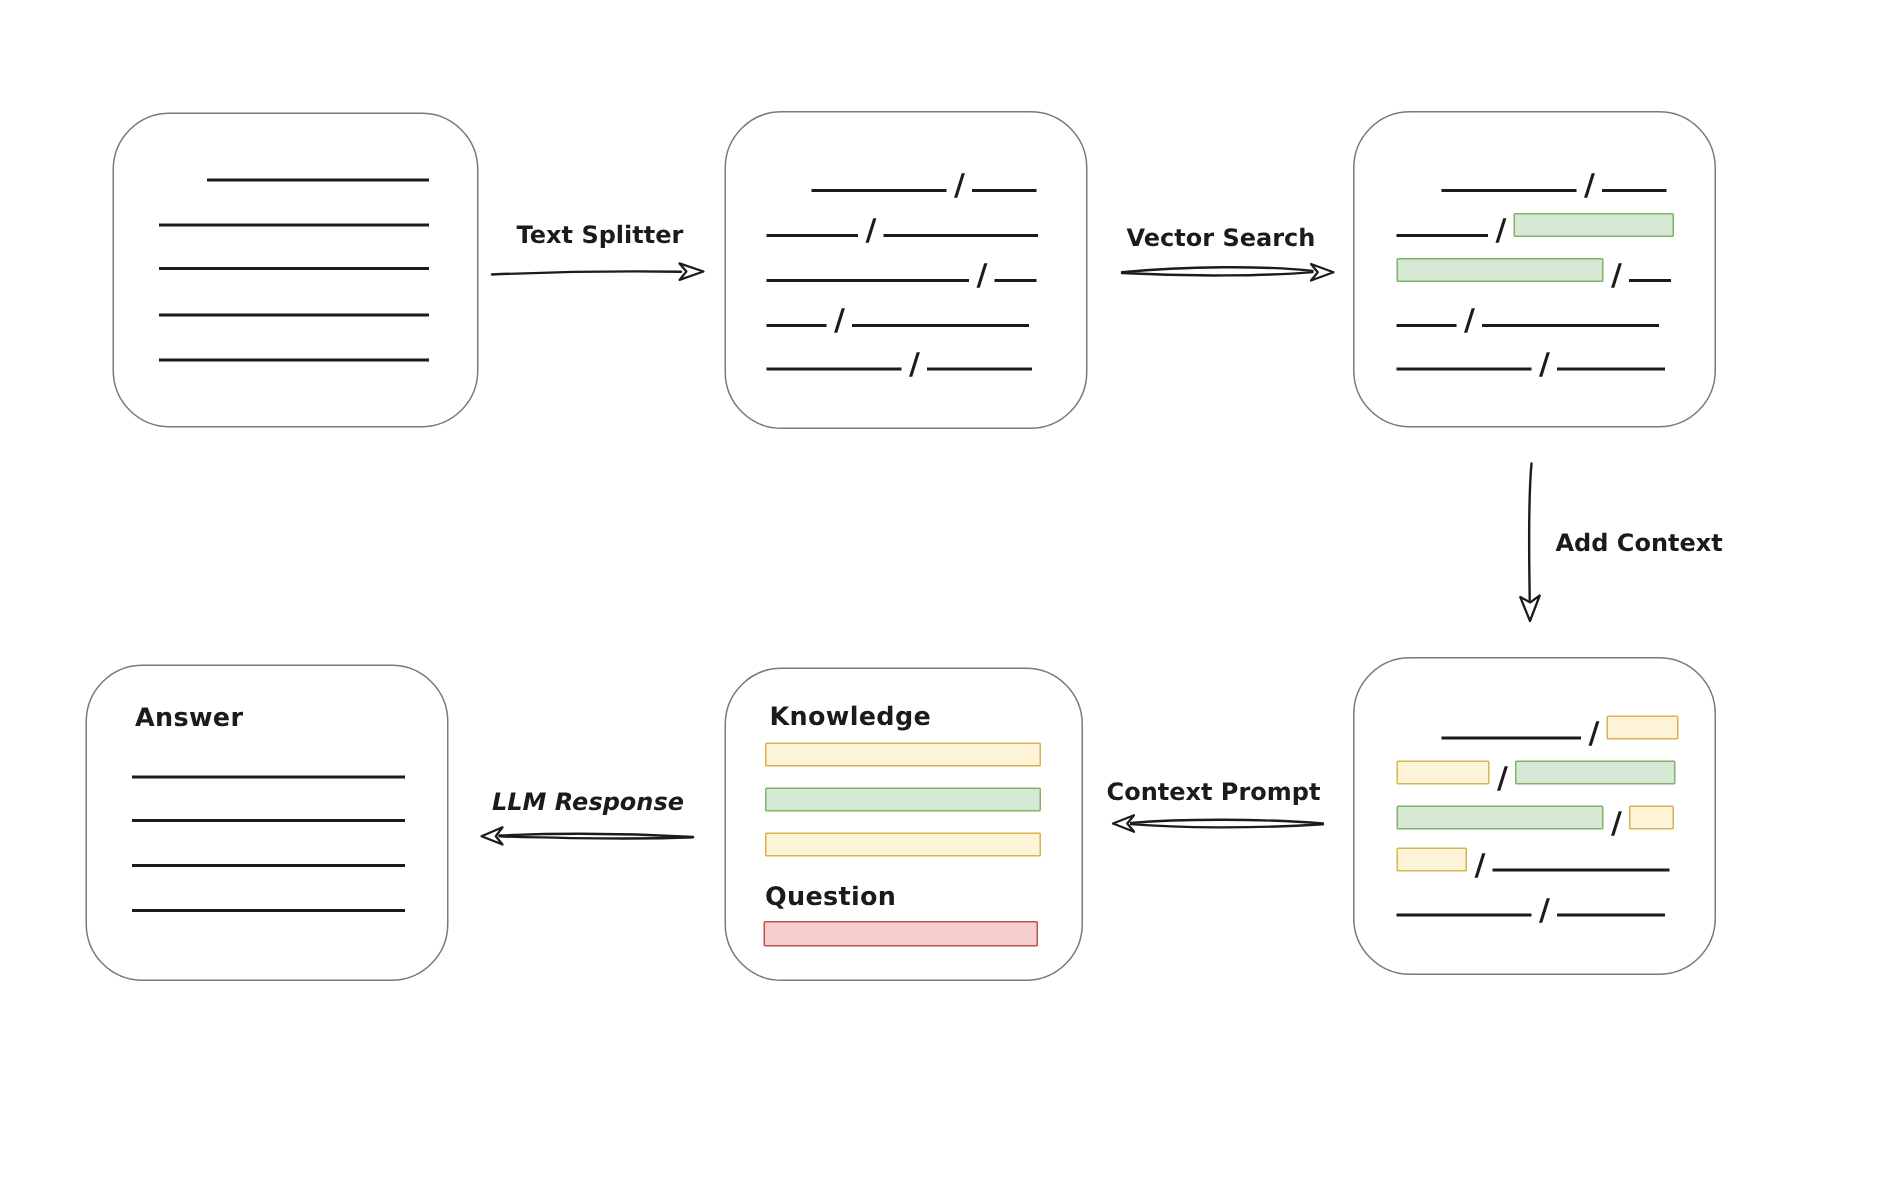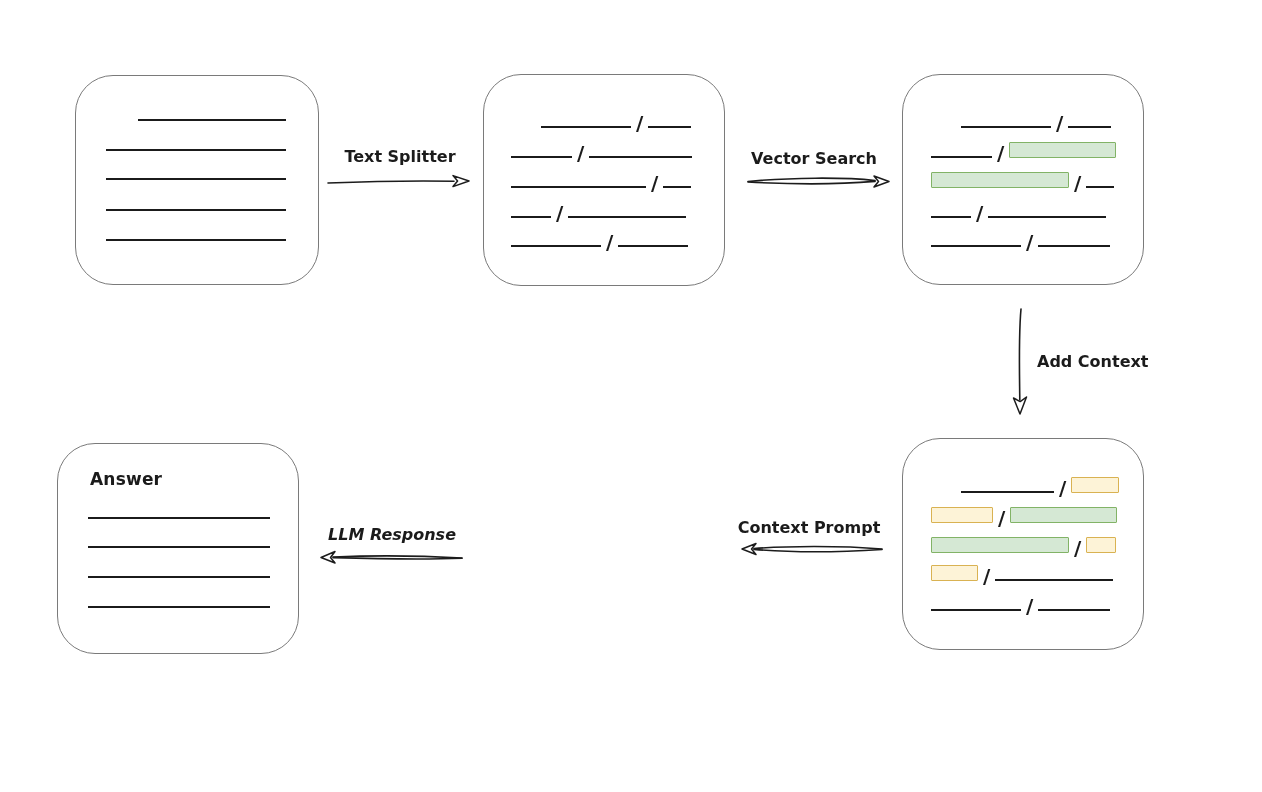--- a/index.html
+++ b/index.html
@@ -133,20 +133,36 @@
         <span class="seg seg-slash">/</span>
         <div class="seg seg-line" style="width: 118px;"></div>
       </div>
       <div class="row" style="left: 28px; top: 150px;">
         <div class="seg seg-line" style="width: 90px;"></div>
         <span class="seg seg-slash">/</span>
         <div class="seg seg-line" style="width: 72px;"></div>
       </div>
     </div>
 
+  <div class="panel" id="panel-prompt">
+    <span class="panel-label" style="left:29px;top:22px;">Knowledge</span>
+    <span class="panel-label" style="left:26px;top:142px;">Question</span>
+  <div class="row" style="left: 26px; top: 43px;">
+        <div class="seg seg-yellow" style="width: 184px;"></div>
+      </div>
+      <div class="row" style="left: 26px; top: 73px;">
+        <div class="seg seg-green" style="width: 184px;"></div>
+      </div>
+      <div class="row" style="left: 26px; top: 103px;">
+        <div class="seg seg-yellow" style="width: 184px;"></div>
+      </div>
+      <div class="row" style="left: 25px; top: 163px;">
+        <div class="seg seg-red" style="width: 183px;"></div>
+      </div>
+    </div>
 
   <div class="panel" id="panel-answer">
     <span class="panel-label" style="left:32px;top:25px;">Answer</span>
   <div class="row" style="left: 30px; top: 53px;">
         <div class="seg seg-line" style="width: 182px;"></div>
       </div>
       <div class="row" style="left: 30px; top: 82px;">
         <div class="seg seg-line" style="width: 182px;"></div>
       </div>
       <div class="row" style="left: 30px; top: 112px;">

